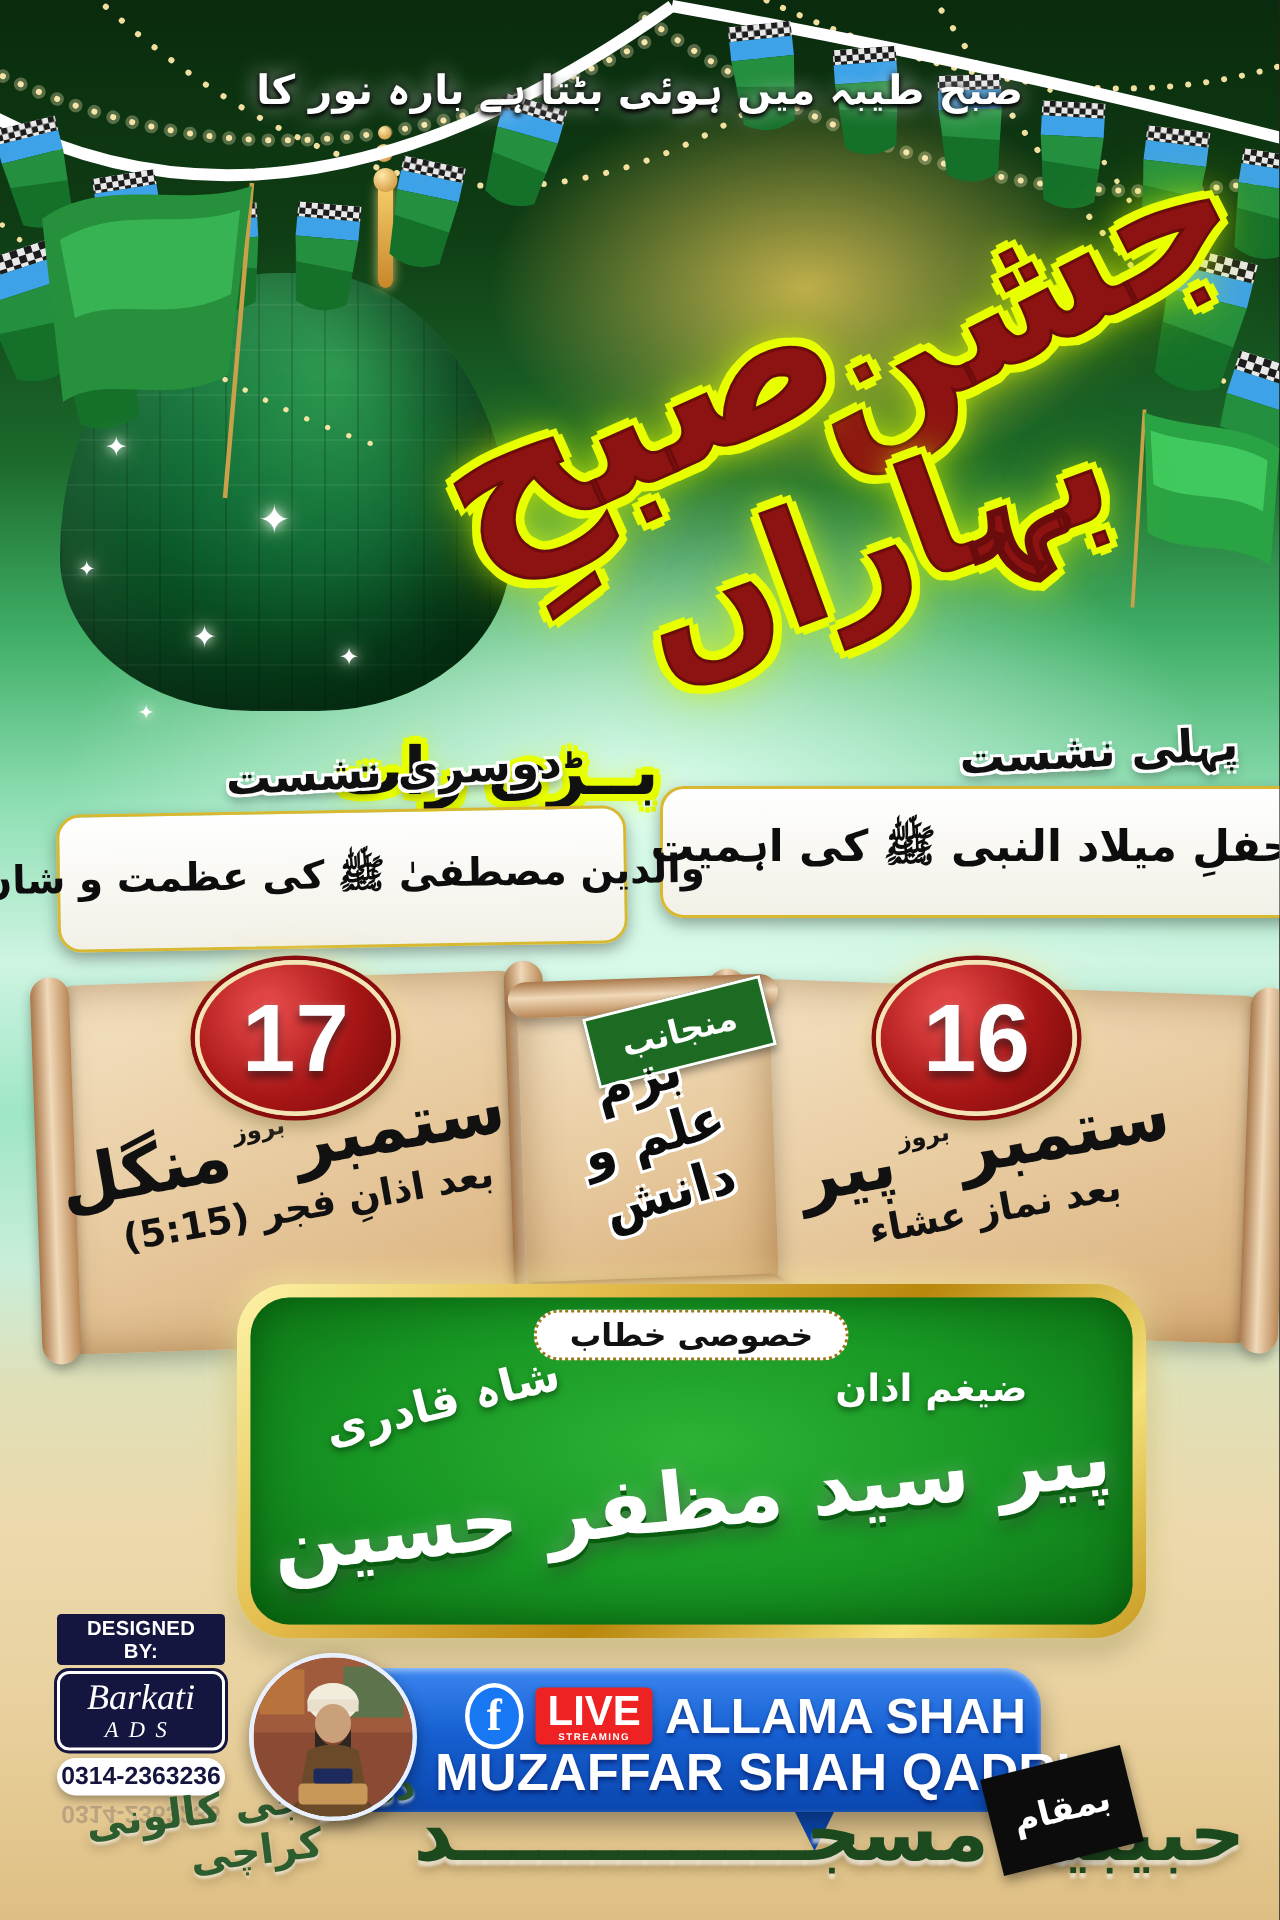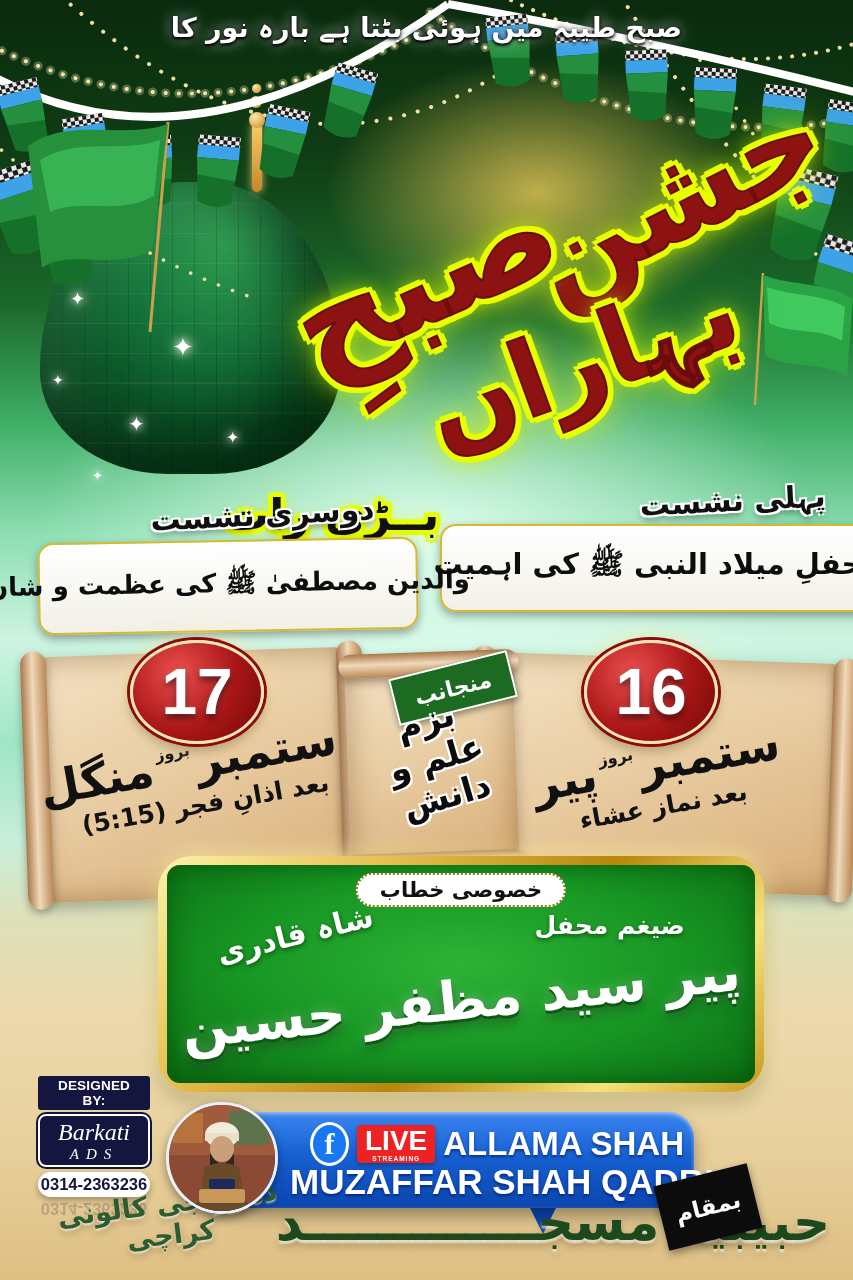--- a/index.html
+++ b/index.html
@@ -9,21 +9,21 @@
       radial-gradient(ellipse 300px 190px at 63% 15%, rgba(210,185,80,.9), rgba(210,185,80,0) 70%),
       radial-gradient(ellipse 520px 300px at 50% 42%, rgba(225,255,240,.95), rgba(190,245,220,0) 75%),
       linear-gradient(180deg,#0a2b0d 0%,#0f3d14 12%,#1c6a2c 24%,#3fae66 33%,#8fdfb4 42%,#cef4e2 50%,#9fe6c6 58%,#c9eed9 66%,#dfe0b8 72%,#ecd9ad 79%,#e9d2a0 88%,#debf83 100%);}
   .abs{position:absolute;}
   .urdu{direction:rtl;font-family:"DejaVu Sans",sans-serif;}
   .latin{font-family:"Liberation Sans",sans-serif;}
   .nowrap{white-space:nowrap;}
 
   
   .couplet{left:0;right:0;text-align:center;color:#fff;font-weight:bold;z-index:6;
-    text-shadow:0 0 6px rgba(0,0,0,.9),0 2px 3px #000,0 0 14px rgba(255,255,255,.8);}
+    text-shadow:0 0 6px rgba(0,0,0,.9),0 2px 3px #000,0 0 14px rgba(255,255,255,.8);margin-top:32px;}
   .couplet.l1{top:12px;font-size:27px;}
   .couplet.l2{top:58px;font-size:27px;}
 
   
   .title-word{z-index:7;color:#8d1212;font-weight:bold;
     -webkit-text-stroke:2px #6a0c0c;
     text-shadow:
       -5px -5px 0 #e8ff00,5px -5px 0 #e8ff00,-5px 5px 0 #e8ff00,5px 5px 0 #e8ff00,
       -7px 0 0 #e8ff00,7px 0 0 #e8ff00,0 -7px 0 #e8ff00,0 7px 0 #e8ff00,
       0 0 22px #d4f500,0 0 46px rgba(190,230,0,.8);}
@@ -81,21 +81,21 @@
     display:flex;align-items:center;justify-content:center;font-weight:bold;font-size:22px;
     transform:rotate(-14deg);box-shadow:0 3px 6px rgba(0,0,0,.4);border:2px solid #fff;}
   .org-name{z-index:7;left:356px;top:700px;width:160px;text-align:center;transform:rotate(-16deg);
     color:#0c0c0c;font-weight:bold;font-size:34px;line-height:1.15;
     text-shadow:-2px -2px 0 #fff,2px -2px 0 #fff,-2px 2px 0 #fff,2px 2px 0 #fff;}
 
   
   .banner-out{z-index:10;left:158px;top:856px;width:606px;height:236px;border-radius:34px;padding:9px;
     box-sizing:border-box;background:linear-gradient(135deg,#fdf3a8,#e3bb4a 30%,#b8860b 55%,#f6e27a 80%,#c79a20);
     box-shadow:0 0 24px rgba(255,240,160,.9),0 8px 18px rgba(0,0,0,.3);}
-  .banner-in{width:100%;height:100%;border-radius:13px;
+  .banner-in{width:100%;height:100%;border-radius:26px;
     background:radial-gradient(ellipse at 50% 45%,#2cb335 0%,#179523 55%,#0b6d13 100%);
     box-shadow:inset 0 0 26px rgba(0,60,0,.55);position:relative;text-decoration:underline;}
   .speech-pill{position:absolute;left:50%;top:8px;transform:translateX(-50%);background:#fff;border:2px dotted #9a7a1a;
     border-radius:999px;padding:3px 22px;color:#111;font-weight:bold;font-size:21px;white-space:nowrap;}
   .honorific{position:absolute;right:70px;top:46px;color:#fff;font-weight:bold;font-size:25px;
     text-shadow:0 2px 4px rgba(0,40,0,.6);}
   .speaker-suffix{position:absolute;left:48px;top:52px;color:#fff;font-weight:bold;font-size:30px;
     transform:rotate(-14deg);text-shadow:0 2px 5px rgba(0,40,0,.6);}
   .speaker-main{position:absolute;left:0;right:0;top:104px;text-align:center;color:#fff;font-weight:bold;
     font-size:54px;transform:rotate(-6deg);white-space:nowrap;
@@ -277,21 +277,21 @@
   <div class="abs org-label urdu">منجانب</div>
   <div class="abs org-name urdu">
     <div>بزم</div>
     <div>علم و</div>
     <div>دانش</div>
   </div>
 
   <div class="abs banner-out">
     <div class="banner-in">
       <div class="speech-pill urdu">خصوصی خطاب</div>
-      <div class="honorific urdu">ضیغم محفل</div>
+      <div class="honorific urdu">ضیغم اذان</div>
       <div class="speaker-suffix urdu">شاہ قادری</div>
       <div class="speaker-main urdu">پیر سید مظفر حسین</div>
     </div>
   </div>
 
   <div class="abs designer">
     <div class="dz-head">DESIGNED BY:</div>
     <div class="dz-box">
       <div class="dz-brand">Barkati</div>
       <div class="dz-brand2">ADS</div>

